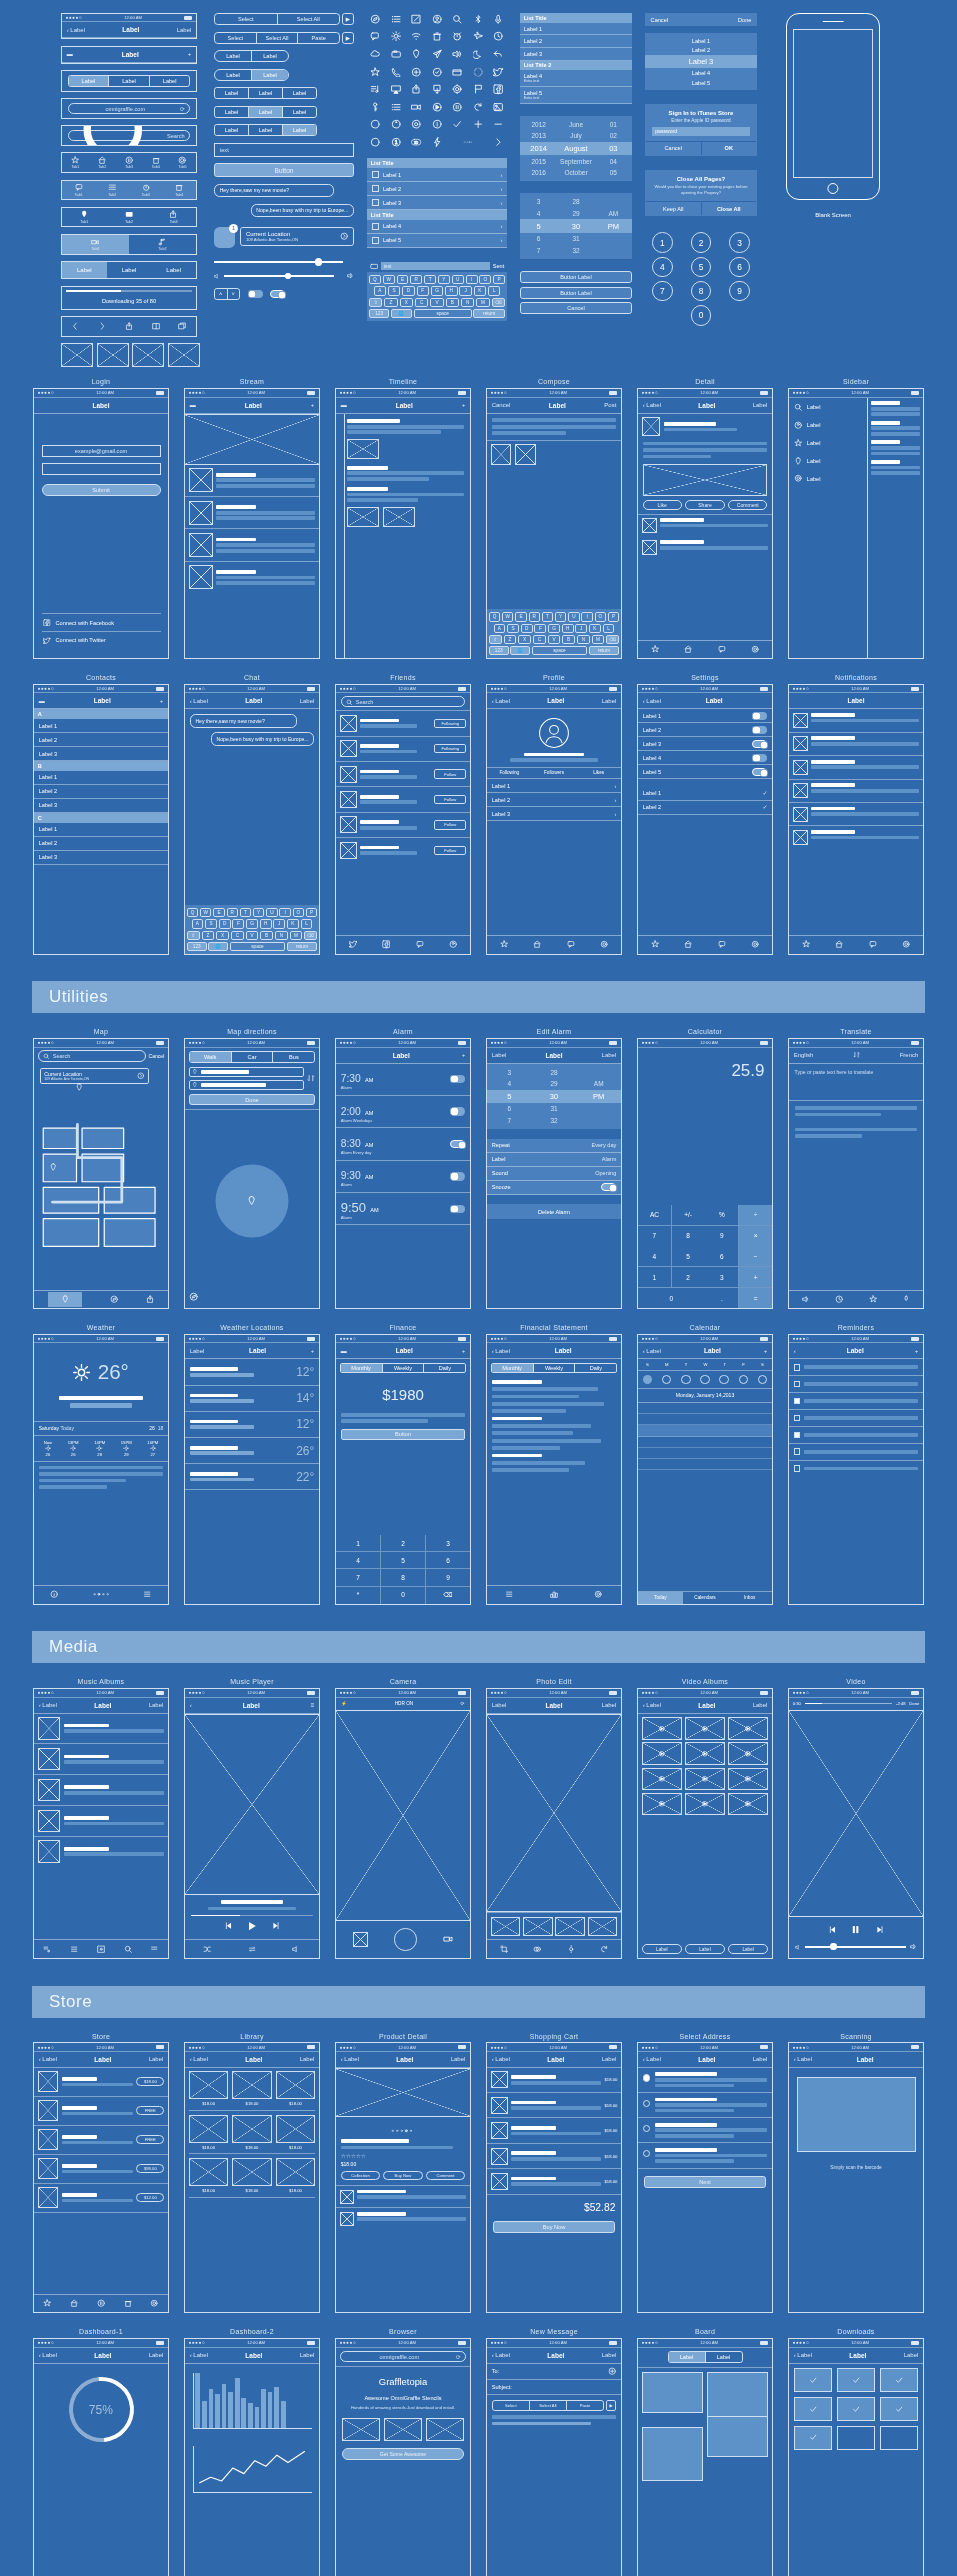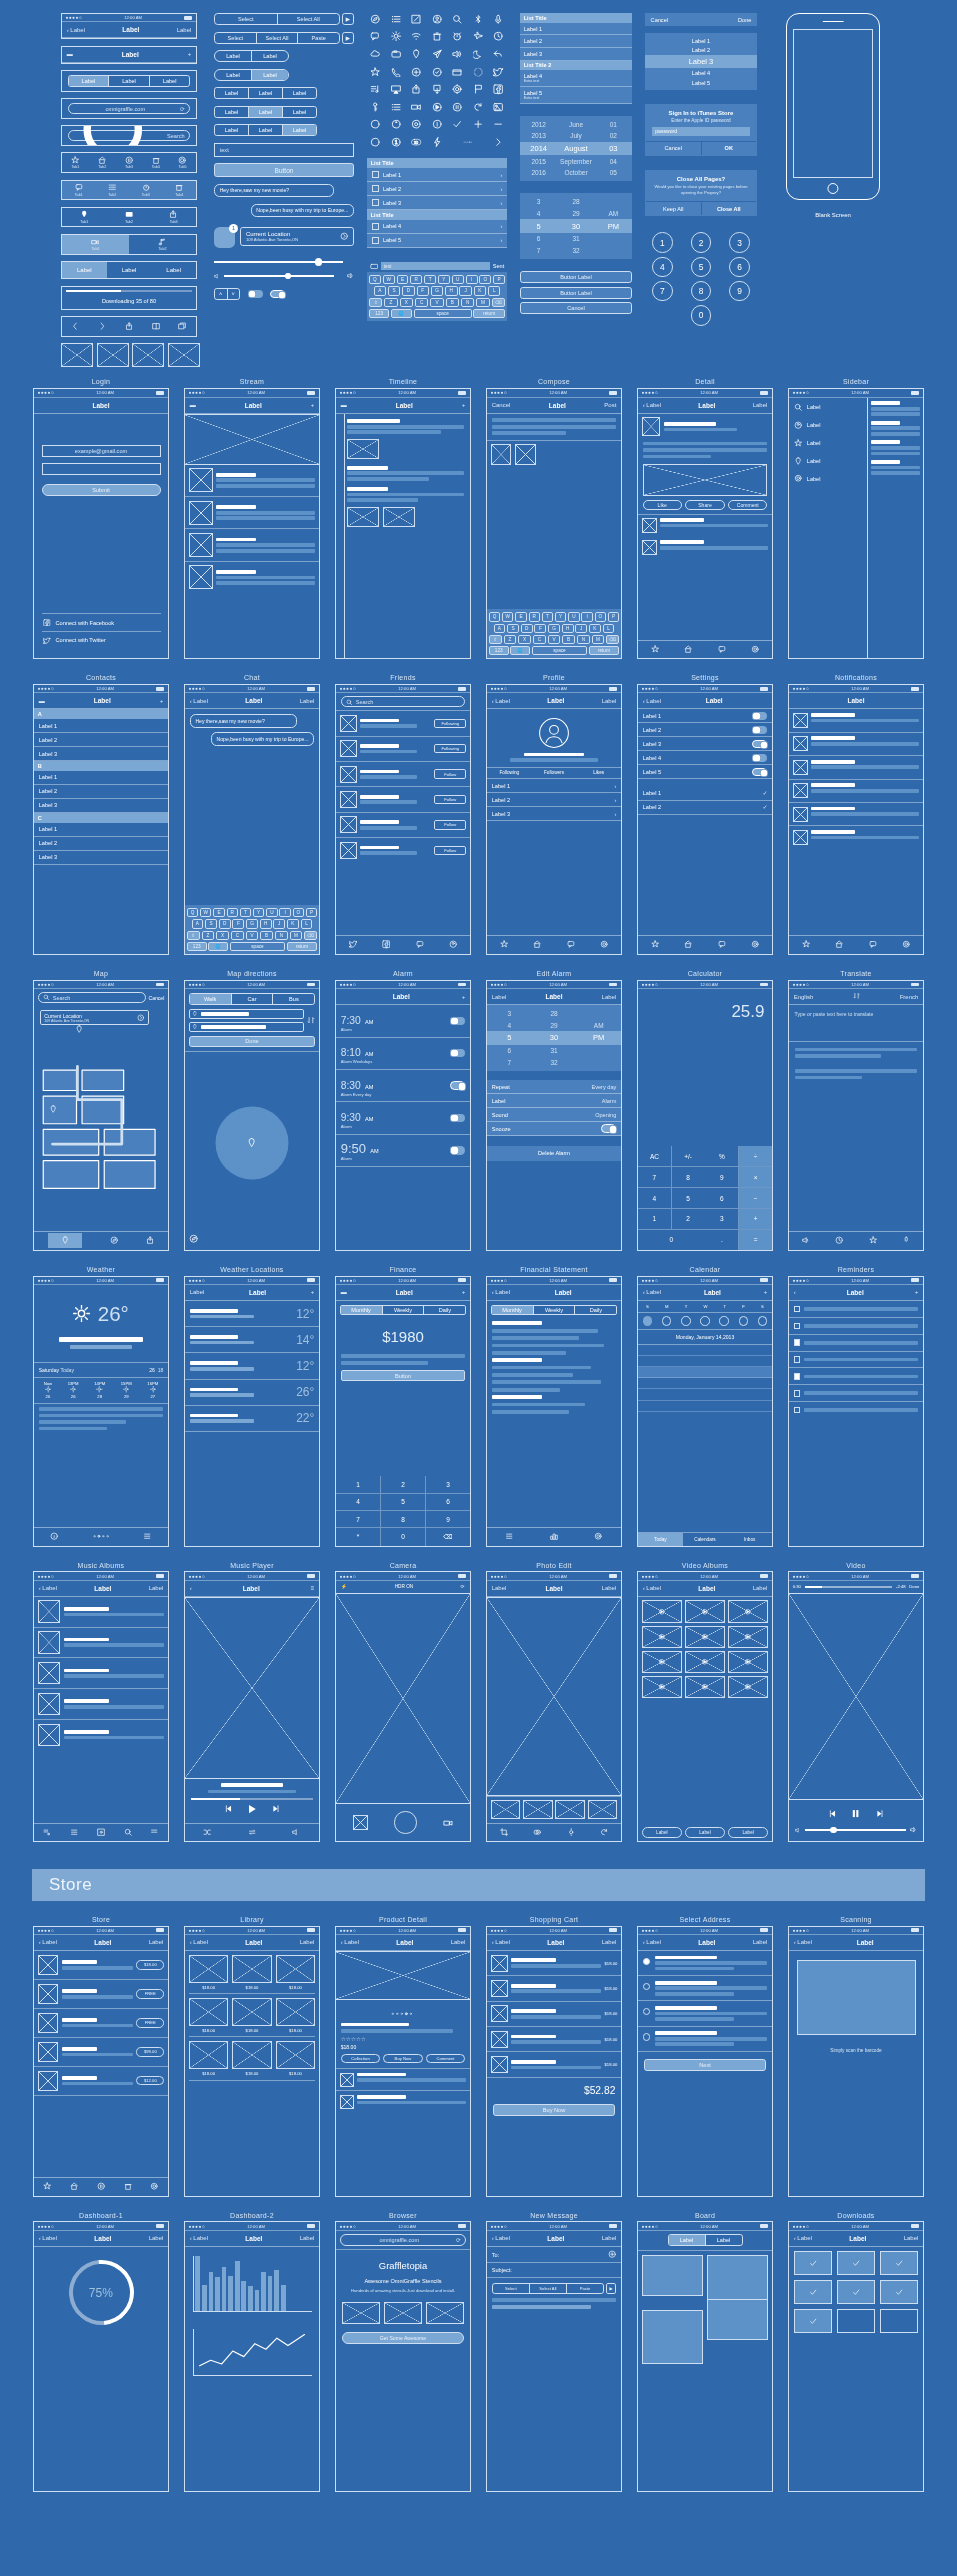--- a/index.html
+++ b/index.html
@@ -1817,20 +1817,21 @@
             <span><svg viewBox="0 0 16 16" style="width:8.4px;height:8.4px">
                   <circle cx="8" cy="8" r="2.6"></circle>
                   <circle cx="8" cy="8" r="5.6"></circle>
                 </svg></span>
           </div>
         </div>
       </div>
     </div>
   </div>
 
+  <div class="band">Utilities</div>
 
   <div class="row">
 
     <div class="cell">
       <div class="caption">Map</div>
       <div class="phone">
         <div class="statusbar">
             <span class="sb-dots">●●●●○</span>
             <span class="sb-time">12:00 AM</span>
             <span class="sb-batt"></span>
@@ -1953,21 +1954,21 @@
             <span class="side"></span>
             <span class="mid">Label</span>
             <span class="side">+</span>
           </div>
         <div class="body">
           <div style="display:flex;align-items:center;justify-content:space-between;padding:4.7px;border-bottom:0.9px solid rgba(205,223,240,.5)">
               <div><span style="font-size:10.3px;color:#cfe0f1">7:30</span> <span style="font-size:5.6px">AM</span><div style="font-size:4.2px;color:#d6e6f5">Alarm</div></div>
               <span class="toggle off"></span>
             </div>
           <div style="display:flex;align-items:center;justify-content:space-between;padding:4.7px;border-bottom:0.9px solid rgba(205,223,240,.5)">
-              <div><span style="font-size:10.3px;color:#cfe0f1">8:10</span> <span style="font-size:5.6px">AM</span><div style="font-size:4.2px;color:#d6e6f5">Alarm  Weekdays</div></div>
+              <div><span style="font-size:10.3px;color:#cfe0f1">2:00</span> <span style="font-size:5.6px">AM</span><div style="font-size:4.2px;color:#d6e6f5">Alarm  Weekdays</div></div>
               <span class="toggle off"></span>
             </div>
           <div style="display:flex;align-items:center;justify-content:space-between;padding:4.7px;border-bottom:0.9px solid rgba(205,223,240,.5)">
               <div><span style="font-size:10.3px;color:#cfe0f1">8:30</span> <span style="font-size:5.6px">AM</span><div style="font-size:4.2px;color:#d6e6f5">Alarm  Every day</div></div>
               <span class="toggle on"></span>
             </div>
           <div style="display:flex;align-items:center;justify-content:space-between;padding:4.7px;border-bottom:0.9px solid rgba(205,223,240,.5)">
               <div><span style="font-size:10.3px;color:#cfe0f1">9:30</span> <span style="font-size:5.6px">AM</span><div style="font-size:4.2px;color:#d6e6f5">Alarm</div></div>
               <span class="toggle off"></span>
             </div>
@@ -2462,20 +2463,21 @@
             </div>
           <div style="display:flex;align-items:center;gap:3.7px;padding:4.7px">
               <span style="width:6.5px;height:6.5px;border:0.9px solid var(--line)"></span>
               <div class="bar" style="flex:1"></div>
             </div>
         </div>
       </div>
     </div>
   </div>
 
+  <div class="band">Media</div>
 
   <div class="row">
 
     <div class="cell">
       <div class="caption">Music Albums</div>
       <div class="phone">
         <div class="statusbar">
             <span class="sb-dots">●●●●○</span>
             <span class="sb-time">12:00 AM</span>
             <span class="sb-batt"></span>

